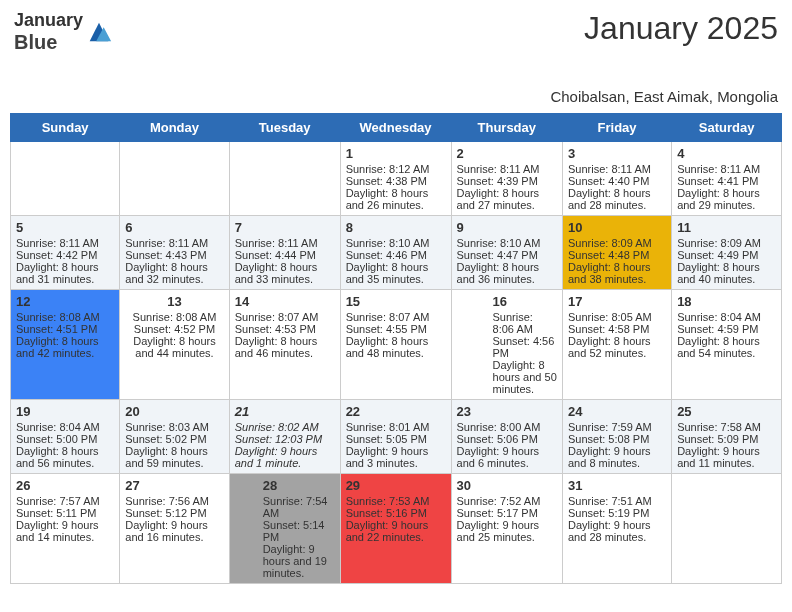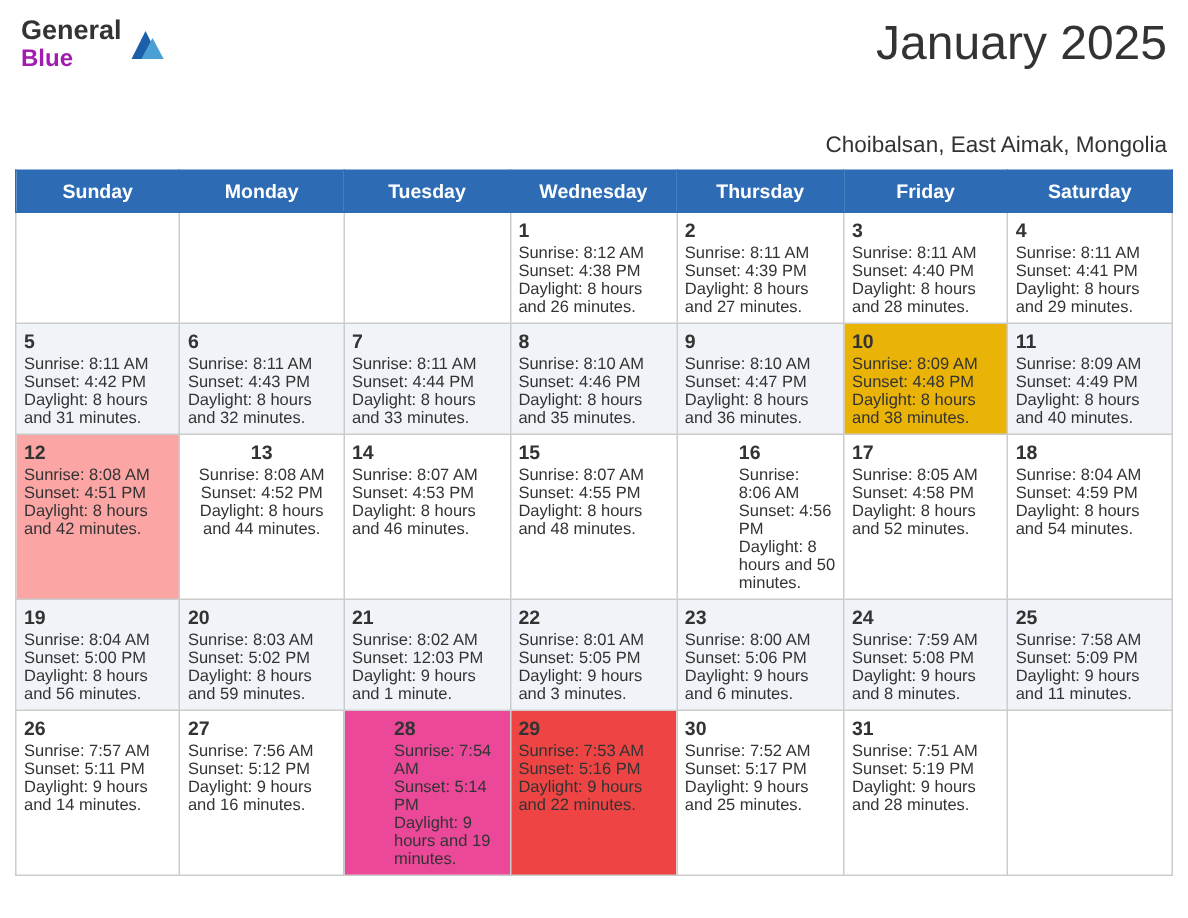--- a/index.html
+++ b/index.html
@@ -20,23 +20,23 @@
     .logo {
       display: flex;
       align-items: center;
     }
     .logo-text-general {
       font-size: 18px;
       font-weight: bold;
       color: #333;
     }
     .logo-text-blue {
-      font-size: 16px;
+      font-size: 20px;
       font-weight: bold;
-      color: #a21caf;
+      color: #404040;
     }
     .logo-icon {
       width: 28px;
       height: 28px;
       margin-left: 2px;
     }
     .title-section {
       text-align: right;
     }
     .month-title {
@@ -80,21 +80,21 @@
     .cell-empty {
       background: #f9f9f9;
     }
   </style>
 </head>
 <body>
 
 <div class="header">
   <div class="logo">
     <div>
-      <span class="logo-text-general">General</span><br>
+      <span class="logo-text-general">January</span><br>
       <span class="logo-text-blue">Blue</span>
     </div>
     <svg class="logo-icon" viewBox="0 0 30 30">
       <polygon points="5,25 15,5 25,25" fill="#1a5fa8"></polygon>
       <polygon points="12,25 20,10 28,25" fill="#4a9fd4"></polygon>
     </svg>
   </div>
   <div class="title-section">
     <div class="month-title">January 2025</div>
     <div class="subtitle">Choibalsan, East Aimak, Mongolia</div>
@@ -181,21 +181,21 @@
           <div>Daylight: 8 hours and 38 minutes.</div>
         </td>
         <td style="background: rgb(240, 244, 248);">
           <span class="day-number">11</span>
           <div>Sunrise: 8:09 AM</div>
           <div>Sunset: 4:49 PM</div>
           <div>Daylight: 8 hours and 40 minutes.</div>
         </td>
       </tr>
       <tr>
-        <td style="background: #fca5a5;">
+        <td style="background: #3b82f6;">
           <span class="day-number">12</span>
           <div>Sunrise: 8:08 AM</div>
           <div>Sunset: 4:51 PM</div>
           <div>Daylight: 8 hours and 42 minutes.</div>
         </td>
         <td style="background: rgb(255, 255, 255); text-align: center;">
           <span class="day-number">13</span>
           <div>Sunrise: 8:08 AM</div>
           <div>Sunset: 4:52 PM</div>
           <div>Daylight: 8 hours and 44 minutes.</div>
@@ -237,21 +237,21 @@
           <div>Sunrise: 8:04 AM</div>
           <div>Sunset: 5:00 PM</div>
           <div>Daylight: 8 hours and 56 minutes.</div>
         </td>
         <td style="background: rgb(240, 244, 248);">
           <span class="day-number">20</span>
           <div>Sunrise: 8:03 AM</div>
           <div>Sunset: 5:02 PM</div>
           <div>Daylight: 8 hours and 59 minutes.</div>
         </td>
-        <td style="background: rgb(240, 244, 248);">
+        <td style="background: rgb(240, 244, 248); font-style: italic;">
           <span class="day-number">21</span>
           <div>Sunrise: 8:02 AM</div>
           <div>Sunset: 12:03 PM</div>
           <div>Daylight: 9 hours and 1 minute.</div>
         </td>
         <td style="background: rgb(240, 244, 248);">
           <span class="day-number">22</span>
           <div>Sunrise: 8:01 AM</div>
           <div>Sunset: 5:05 PM</div>
           <div>Daylight: 9 hours and 3 minutes.</div>
@@ -281,21 +281,21 @@
           <div>Sunrise: 7:57 AM</div>
           <div>Sunset: 5:11 PM</div>
           <div>Daylight: 9 hours and 14 minutes.</div>
         </td>
         <td style="background: rgb(255, 255, 255);">
           <span class="day-number">27</span>
           <div>Sunrise: 7:56 AM</div>
           <div>Sunset: 5:12 PM</div>
           <div>Daylight: 9 hours and 16 minutes.</div>
         </td>
-        <td style="background: #ec4899; padding-left: 33px;">
+        <td style="background: #a3a3a3; padding-left: 33px;">
           <span class="day-number">28</span>
           <div>Sunrise: 7:54 AM</div>
           <div>Sunset: 5:14 PM</div>
           <div>Daylight: 9 hours and 19 minutes.</div>
         </td>
         <td style="background: #ef4444;">
           <span class="day-number">29</span>
           <div>Sunrise: 7:53 AM</div>
           <div>Sunset: 5:16 PM</div>
           <div>Daylight: 9 hours and 22 minutes.</div>

